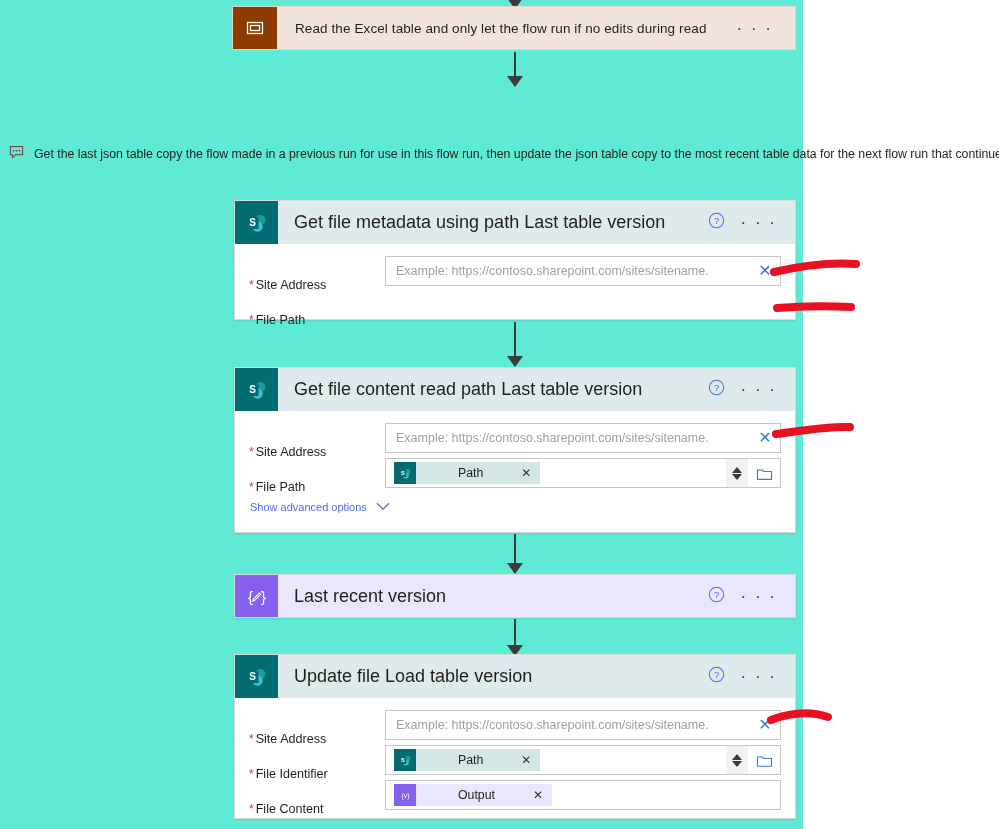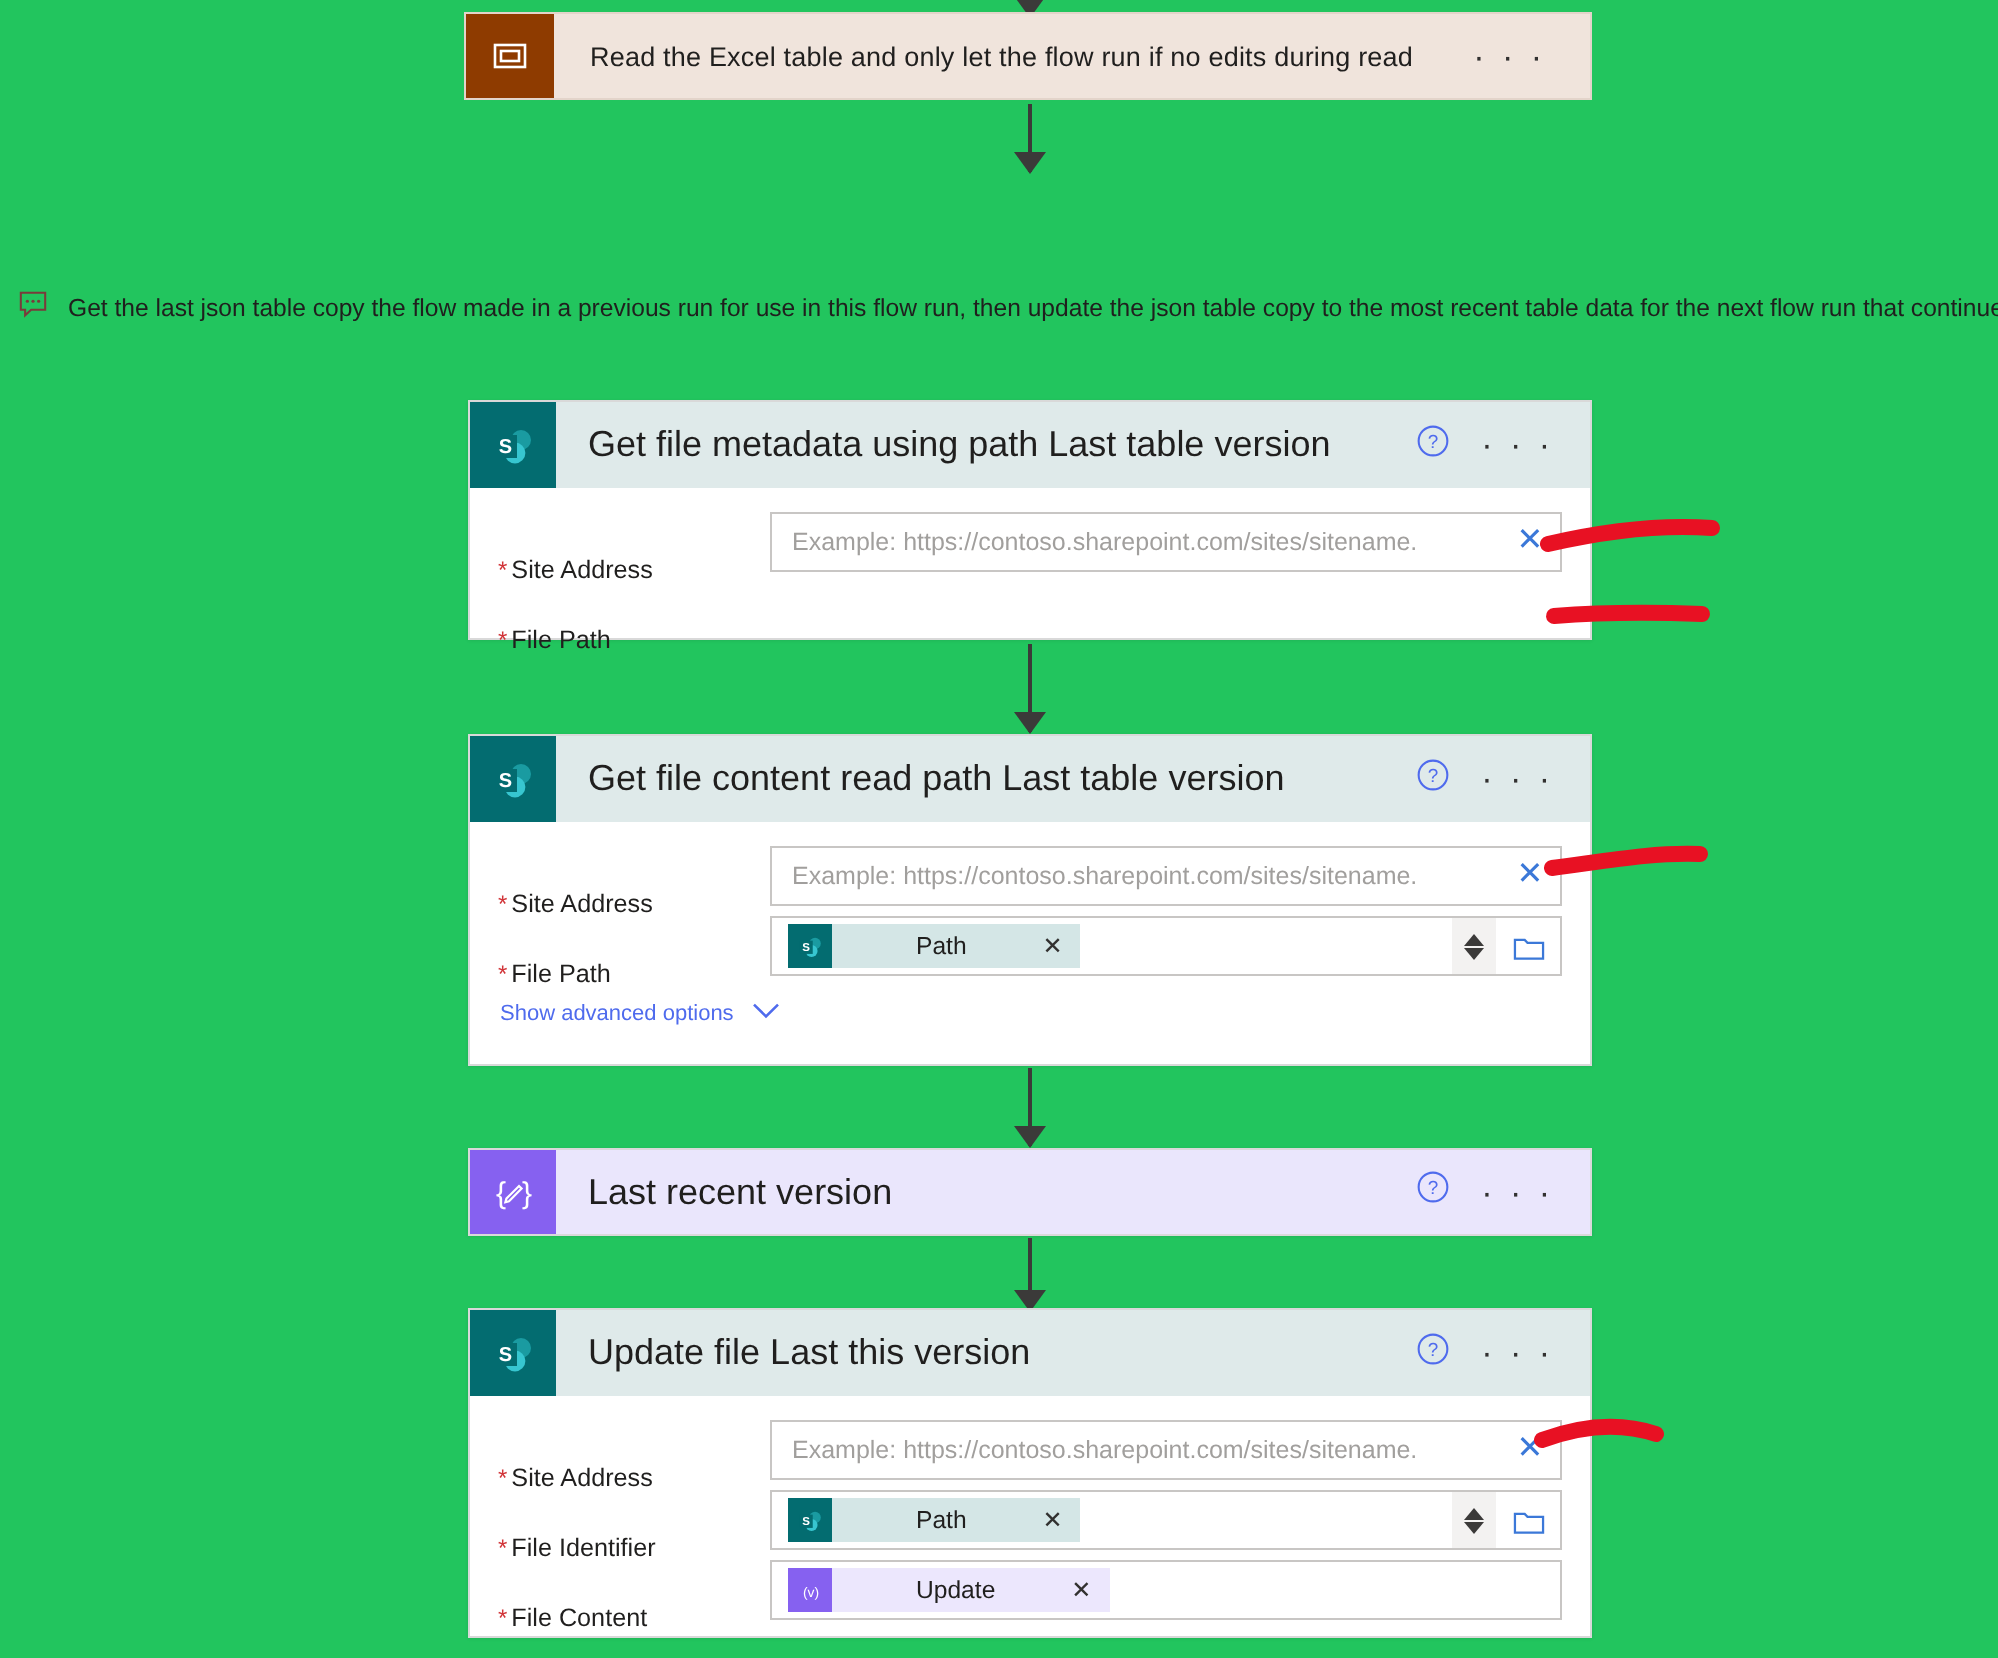--- a/index.html
+++ b/index.html
@@ -3,21 +3,21 @@
 <meta charset="utf-8">
 <style>
   * { box-sizing: border-box; }
   html, body {
     margin: 0; padding: 0;
     width: 999px; height: 829px;
     background: #ffffff;
     font-family: "Liberation Sans", sans-serif;
     overflow: hidden;
   }
-  #canvas { position: relative; width: 999px; height: 829px; background: #22c55e; }
+  #canvas { position: relative; width: 803px; height: 829px; background: #5eead4; }
 
   
   .connector { position: absolute; left: 507px; width: 16px; }
   .connector .stem {
     position: absolute; left: 7px; top: 0; width: 2px; height: 100%;
     background: #3b3a39;
   }
   .connector .head {
     position: absolute; left: 0; bottom: -1px;
     width: 0; height: 0;
@@ -336,21 +336,21 @@
   <div class="card" style="left:234px; top:654px; width:562px; height:165px;">
     <div class="card-header">
       <div class="app-icon">
         <svg width="26" height="26" viewBox="0 0 26 26" aria-hidden="true">
           <circle cx="16.5" cy="10" r="5" fill="#1a9ba1"></circle>
           <circle cx="13.5" cy="16.5" r="5.2" fill="#37c6d0"></circle>
           <rect x="3" y="7.5" width="11.5" height="11.5" fill="#036c70"></rect>
           <text x="8.7" y="16.3" font-family="'Liberation Sans',sans-serif" font-size="10" font-weight="bold" fill="#ffffff" text-anchor="middle">S</text>
         </svg>
       </div>
-      <div class="card-title">Update file Last this version</div>
+      <div class="card-title">Update file Load table version</div>
       <span class="help-icon">
         <svg width="17" height="17" viewBox="0 0 18 18" aria-hidden="true">
           <circle cx="9" cy="9" r="7.6" fill="none" stroke="#4f6bed" stroke-width="1.1"></circle>
           <text x="9" y="12.6" font-family="'Liberation Sans',sans-serif" font-size="10" fill="#4f6bed" text-anchor="middle">?</text>
         </svg>
       </span>
       <div class="card-ellipsis">· · ·</div>
     </div>
     <div class="card-body">
 
@@ -398,21 +398,21 @@
         <div class="field-label">
           <span class="req">*</span><span>File Content</span>
         </div>
         <div class="field-input">
           <span class="chip purple">
             <span class="chip-icon">
               <svg width="15" height="15" viewBox="0 0 26 26" aria-hidden="true">
                 <text x="13" y="18" font-family="'Liberation Sans',sans-serif" font-size="12" fill="#ffffff" text-anchor="middle">(v)</text>
               </svg>
             </span>
-            <span class="chip-label">Update</span>
+            <span class="chip-label">Output</span>
             <span class="chip-x">✕</span>
           </span>
           <span style="flex:1 1 auto;"></span>
         </div>
       </div>
 
     </div>
   </div>
 
   <svg class="ink" style="left:770px; top:250px;" width="110" height="35">

